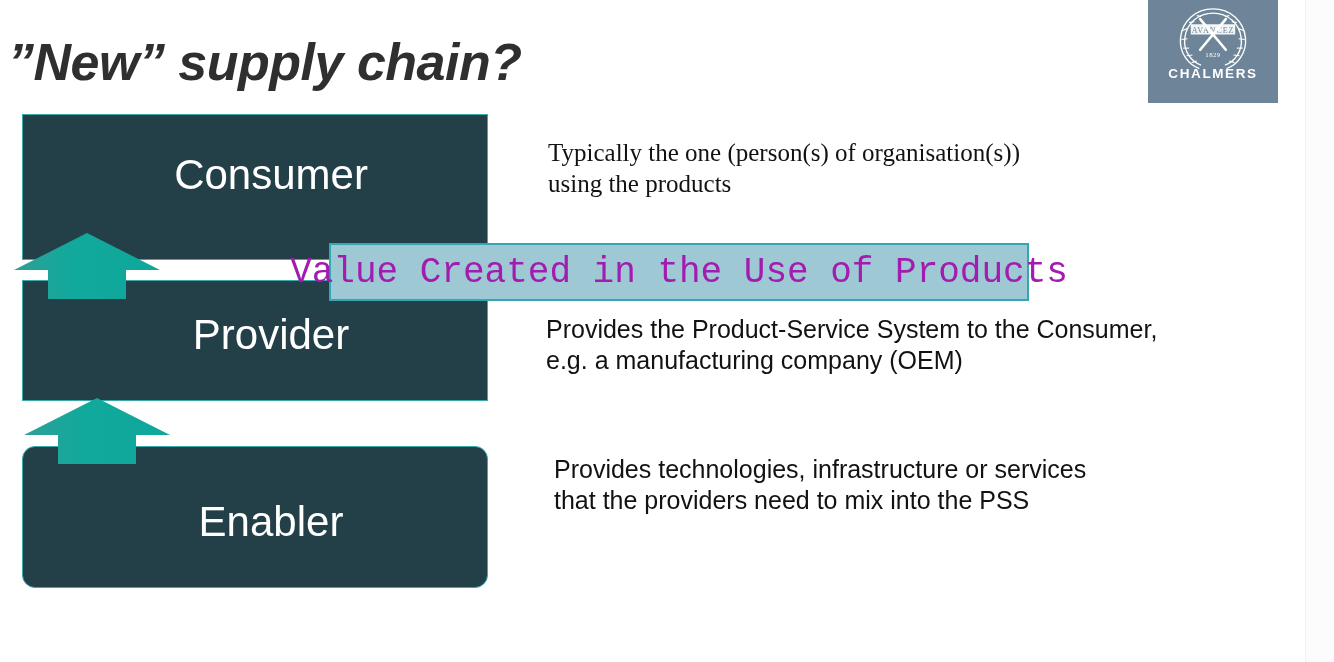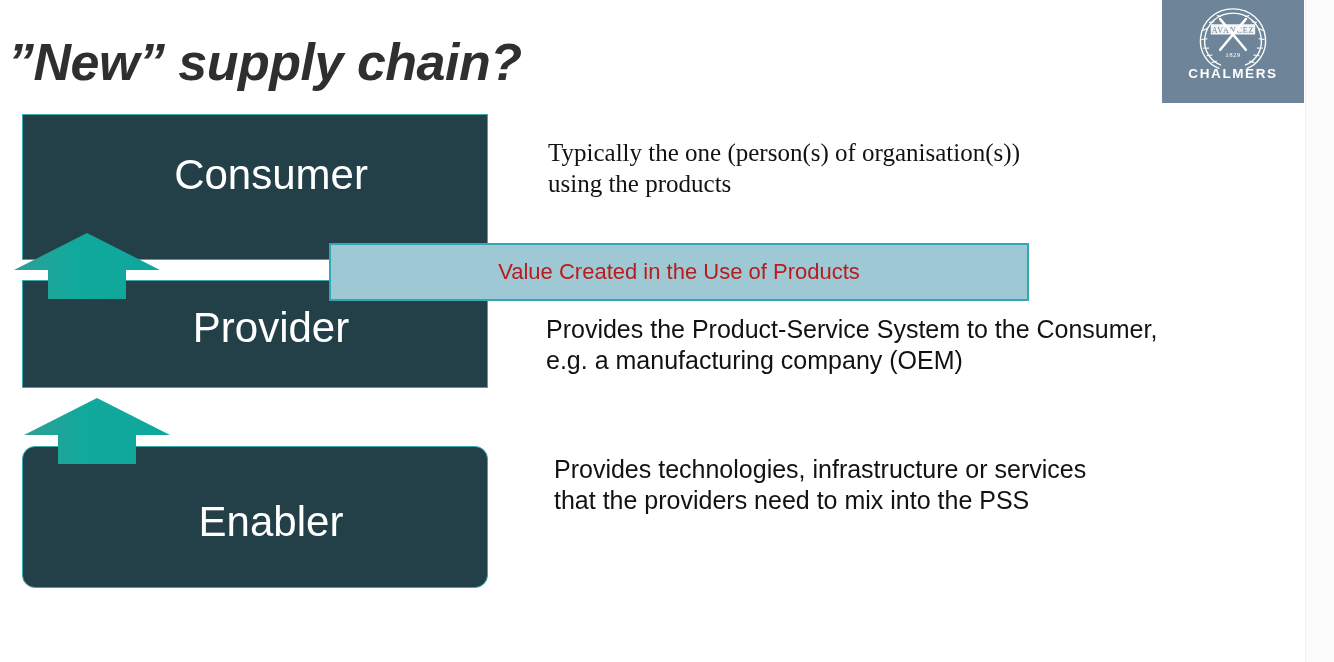--- a/index.html
+++ b/index.html
@@ -46,25 +46,24 @@
     letter-spacing: -0.5px;
     white-space: nowrap;
     font-style: italic;
   }
 
   
   #logo {
     position: absolute;
     left: 1148px;
     top: 0px;
-    width: 142px;
+    width: 130px;
     height: 103px;
     background: #6e8599;
     overflow: hidden;
-    margin-left: 14px;
   }
   #logo .crest {
     position: absolute;
     left: 50%;
     top: 2px;
     transform: translateX(-50%);
     width: 86px;
     height: 70px;
   }
   #logo .logo-word {
@@ -93,21 +92,21 @@
   }
   .role-label {
     color: #ffffff;
     font-size: 42px;
     font-weight: normal;
     line-height: 1;
     margin-left: 32px;
   }
   #box-consumer { top: 114px;  height: 146px; }
   #box-consumer .role-label { transform: translateY(-12px); }
-  #box-provider { top: 280px;  height: 108px; }
+  #box-provider { top: 280px;  height: 121px; }
   #box-provider .role-label { transform: translateY(-6px); }
   #box-enabler  { top: 446px;  height: 142px; border-radius: 13px; }
   #box-enabler  .role-label { transform: translateY(5px); }
 
   
   .up-arrow {
     position: absolute;
     width: 150px;
     height: 72px;
   }
@@ -122,23 +121,24 @@
     width: 700px;
     height: 58px;
     background: #9ec8d3;
     border: 2px solid #34a7b4;
     box-sizing: border-box;
     display: flex;
     align-items: center;
     justify-content: center;
   }
   #value-banner .banner-text {
-    color: #b91c1c;
-    font-size: 22px;
+    color: #a21caf;
+    font-size: 36px;
     white-space: nowrap;
+    font-family: Liberation Mono, monospace;
   }
 
   
   .desc {
     position: absolute;
     color: #121212;
     font-size: 25px;
     line-height: 1.22;
     white-space: pre-line;
   }

